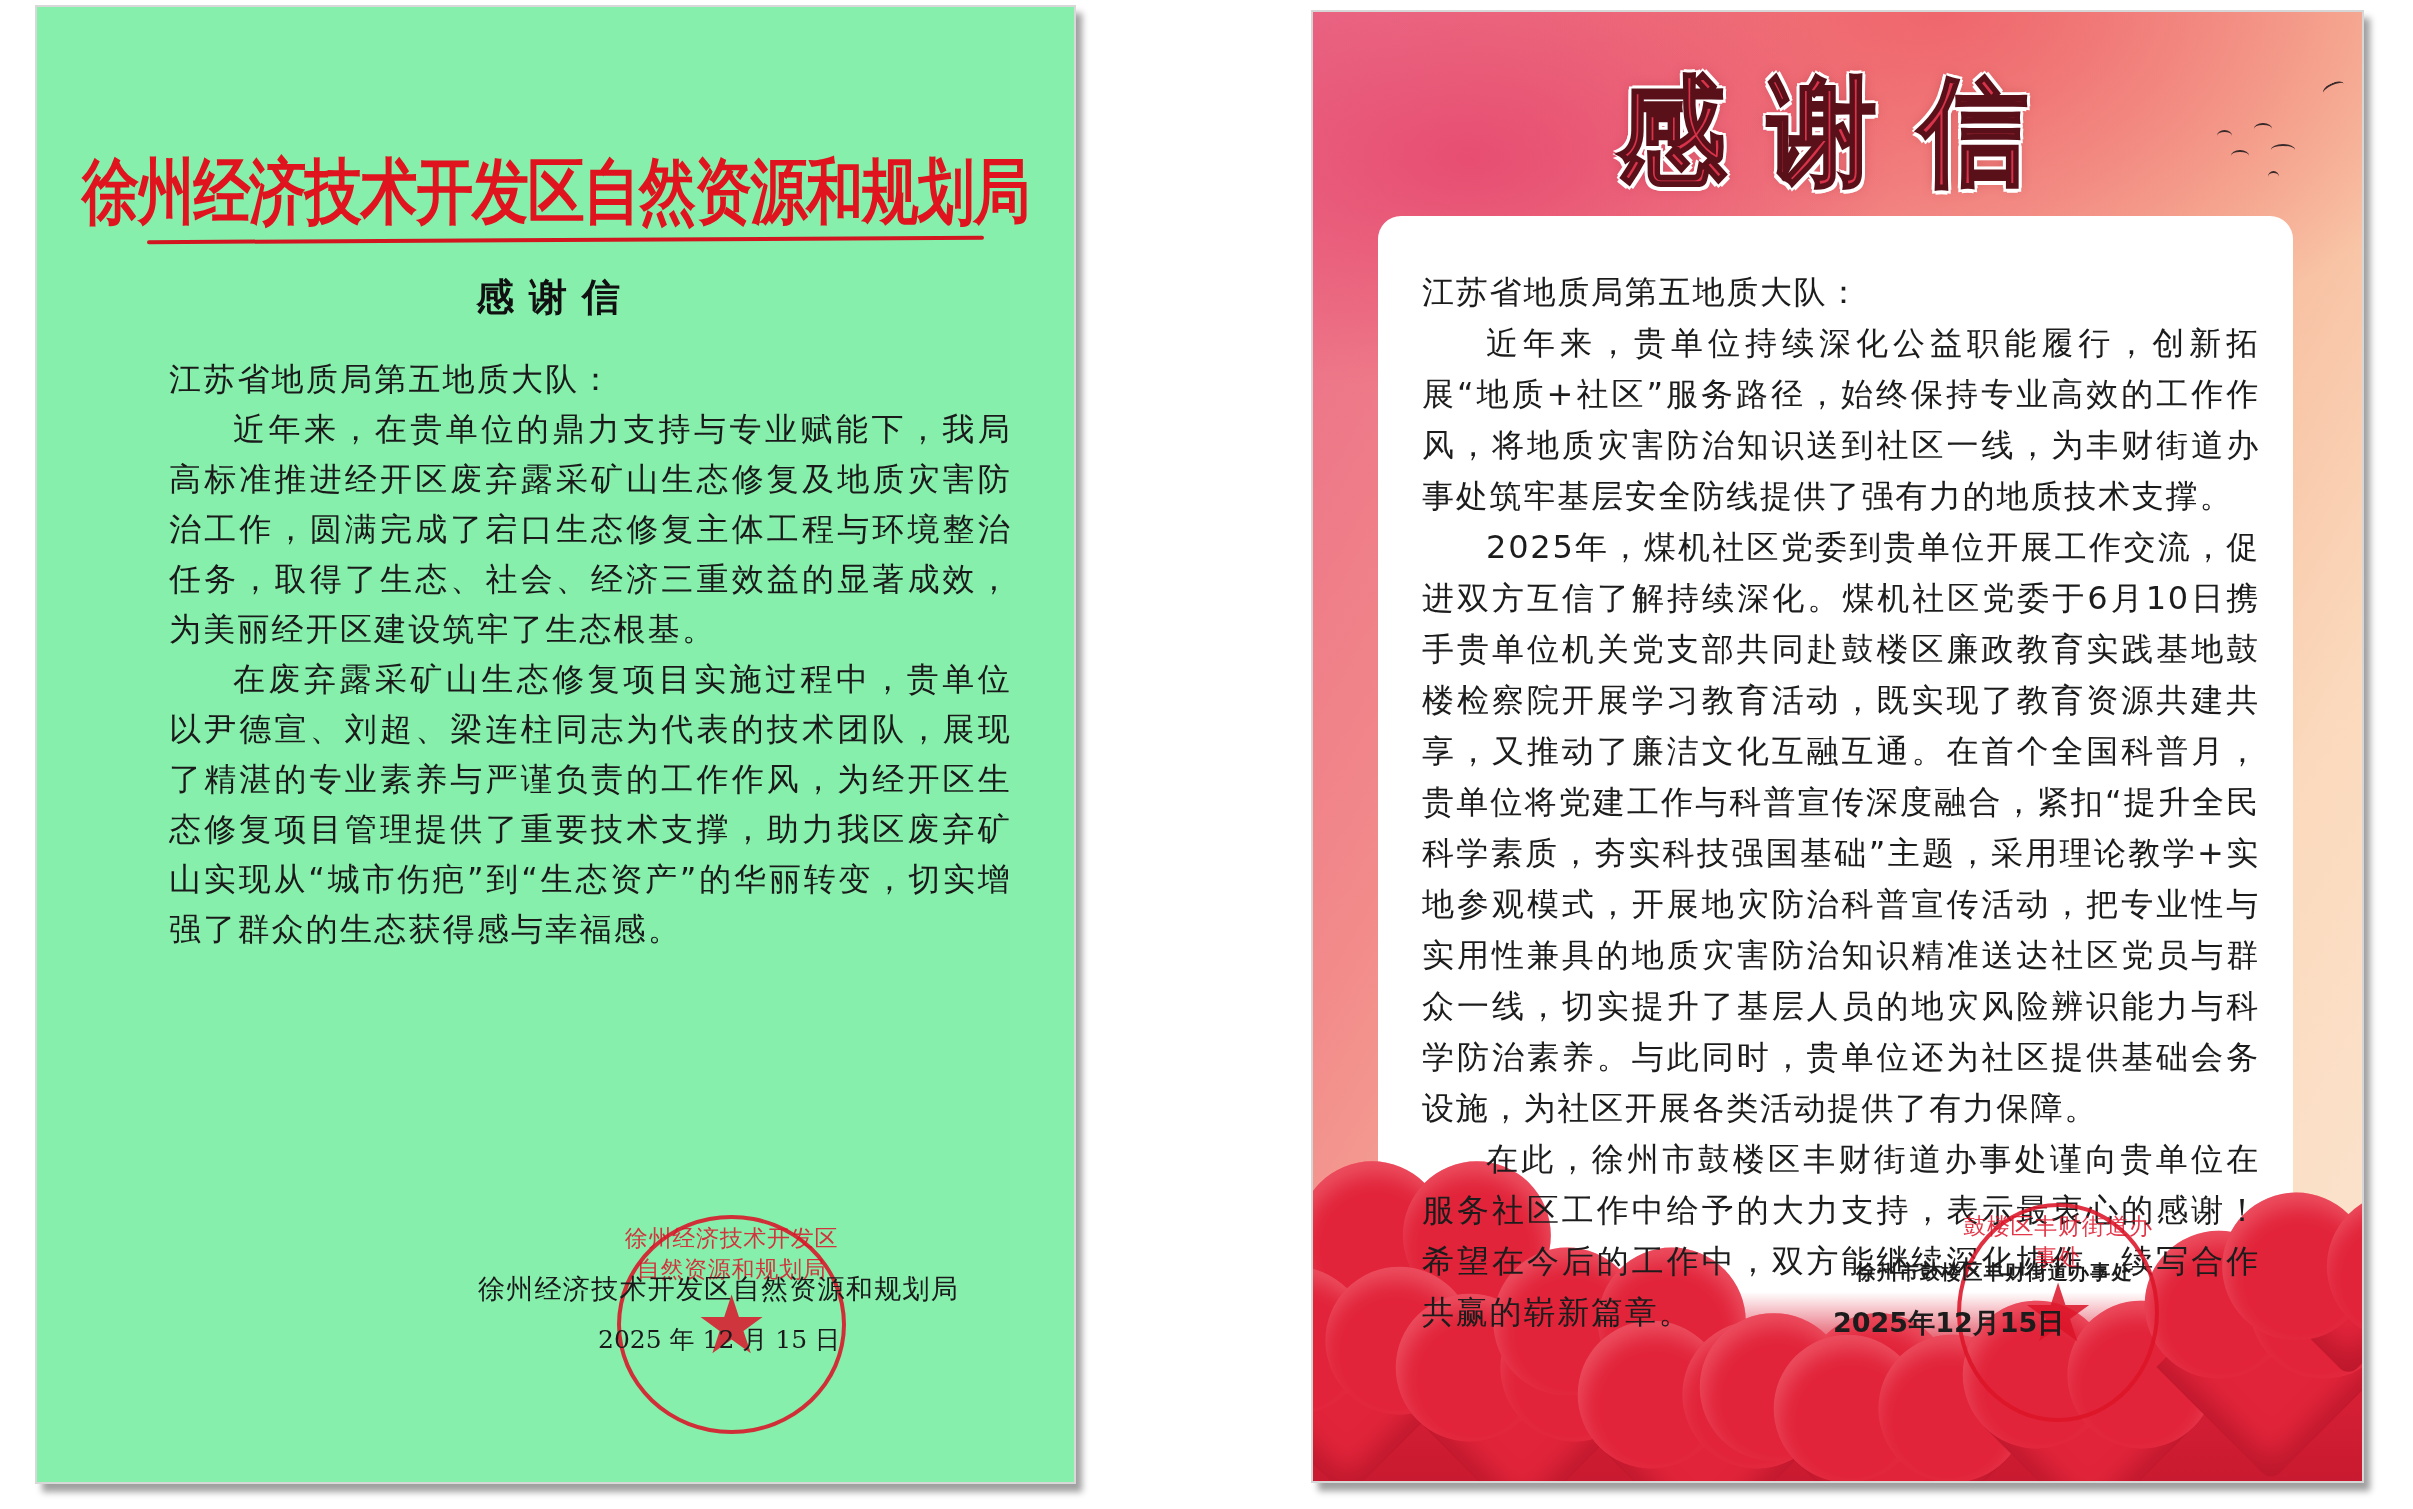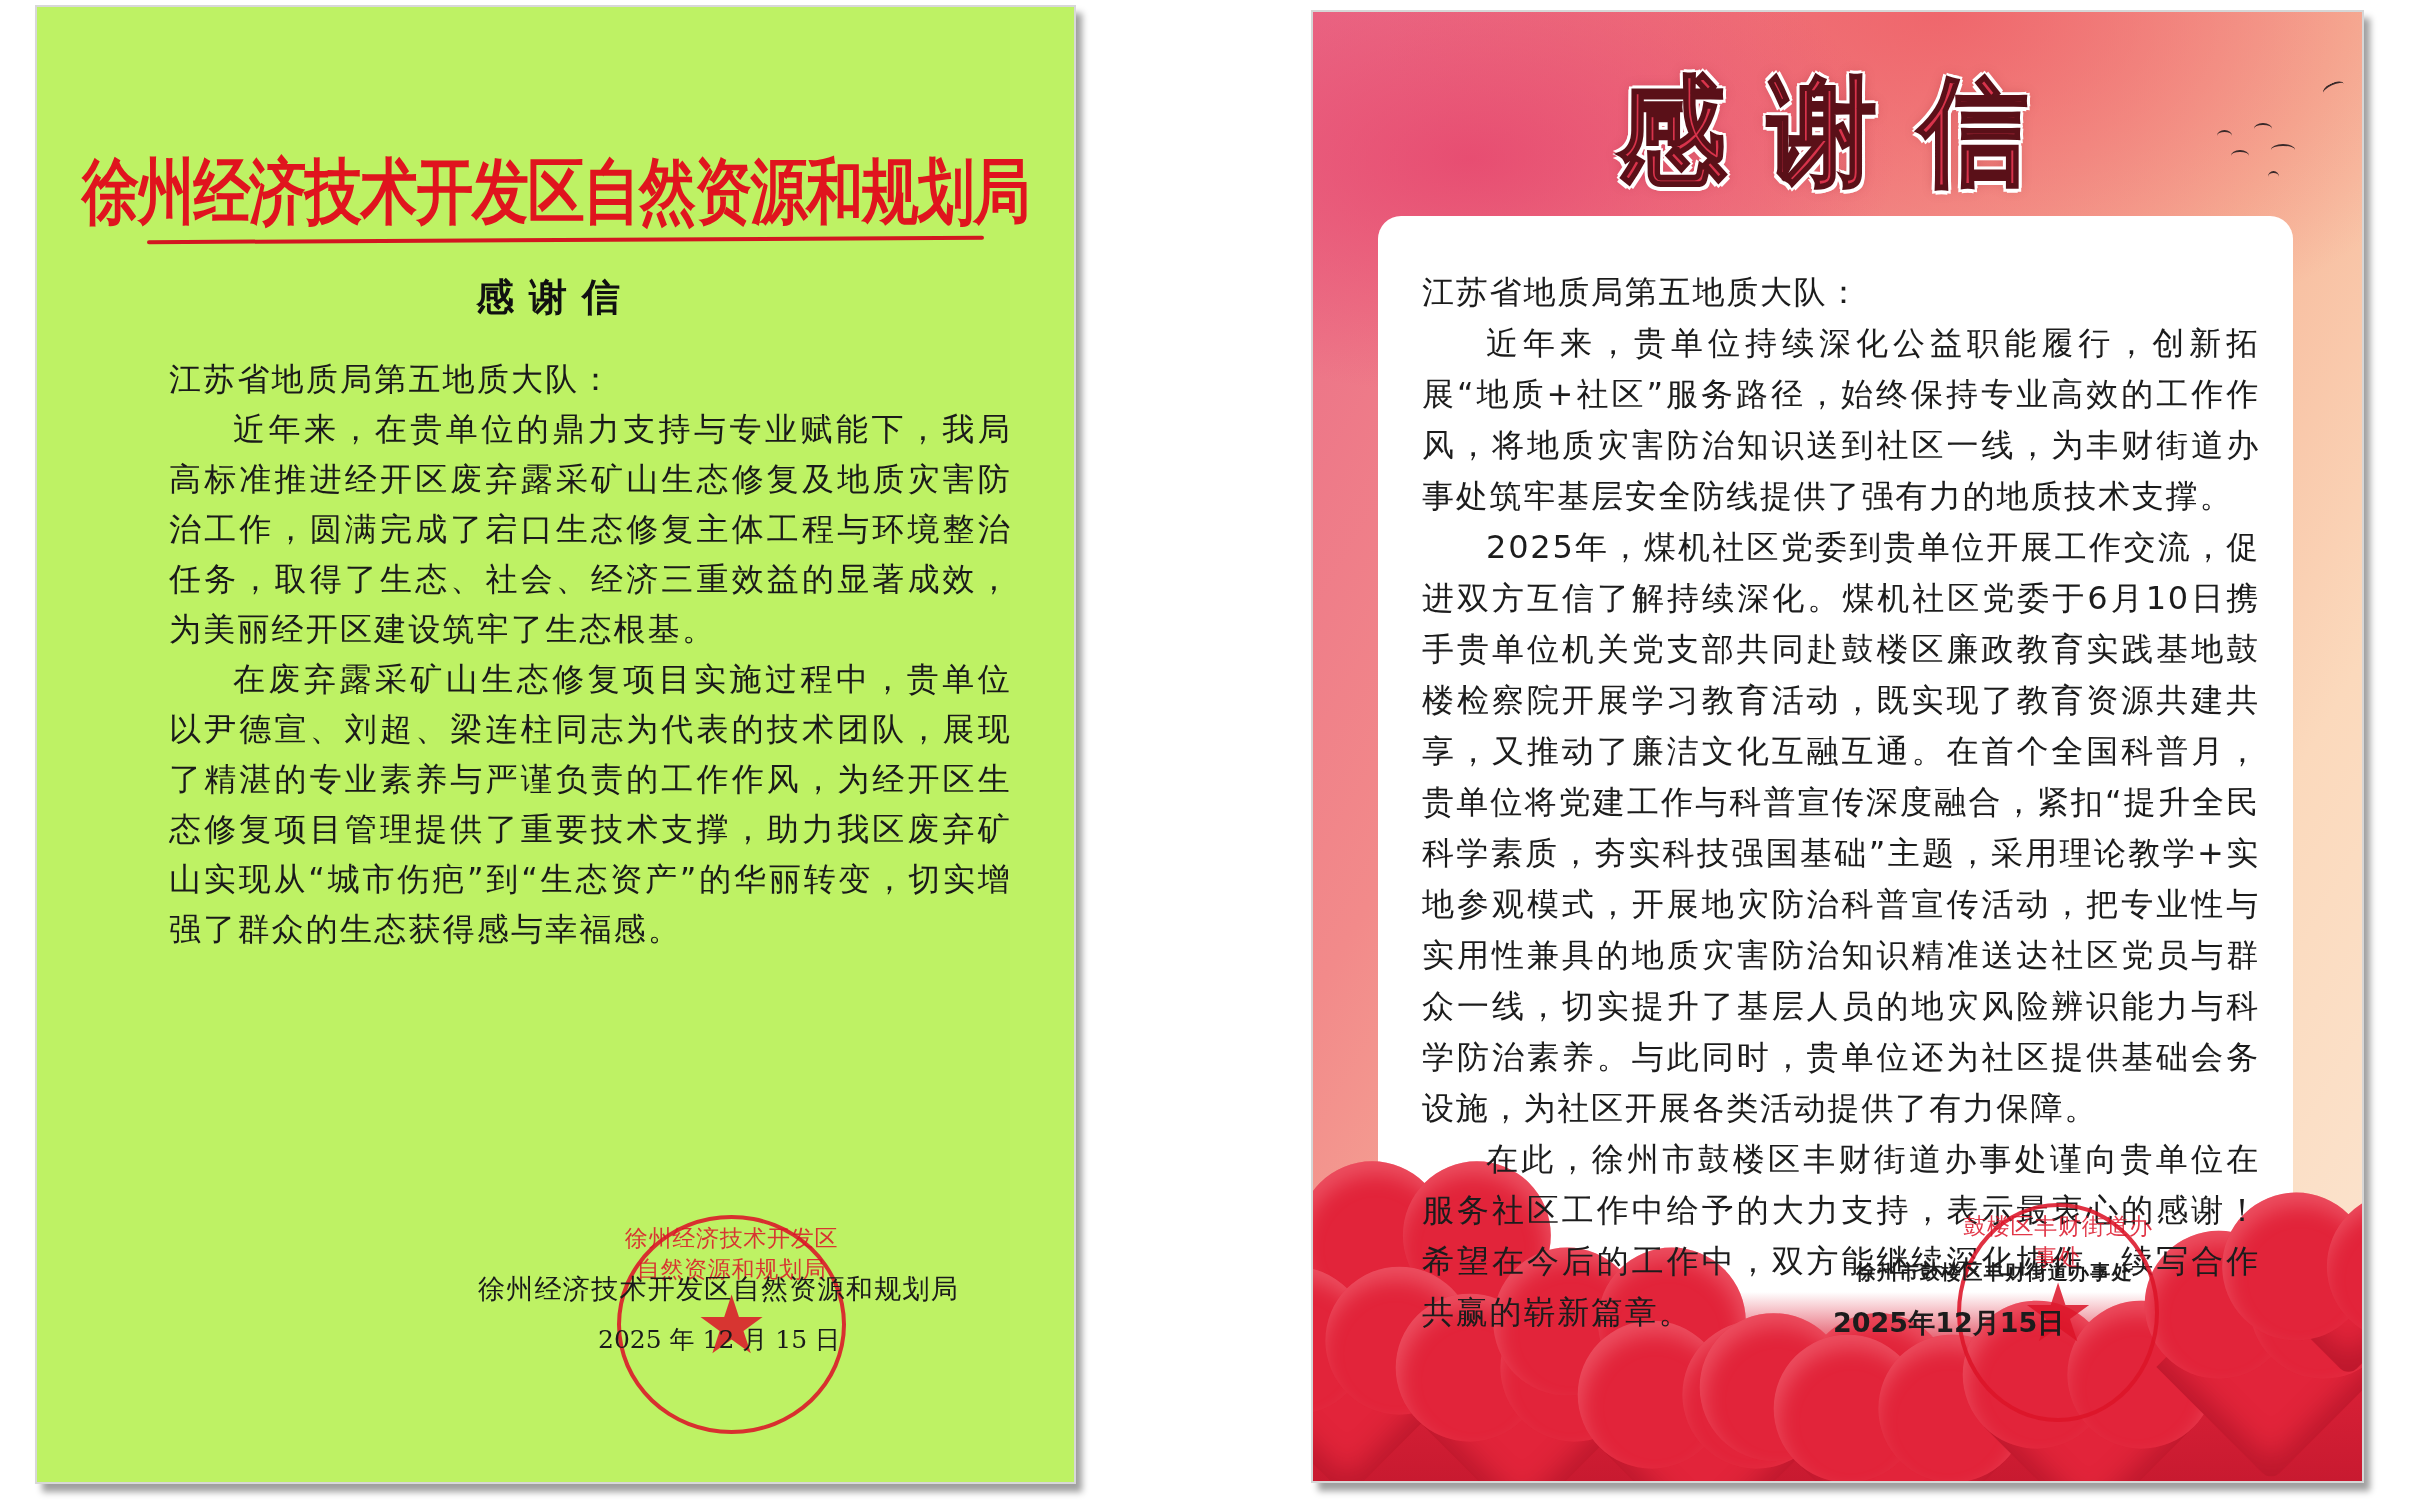--- a/index.html
+++ b/index.html
@@ -9,21 +9,21 @@
     overflow: hidden;
     font-family: "DejaVu Serif", "Liberation Serif", serif;
   }
   .page {
     position: absolute;
     box-sizing: border-box;
   }
   
   #left-page {
     left: 35px; top: 5.4px; width: 1041px; height: 1479px;
-    background: #bef264;
+    background: #86efac;
     border: 2px solid #d8d8d8;
     box-shadow: 6.7px 8px 6.7px rgba(0,0,0,0.38);
   }
   #left-header {
     position: absolute; left: 0; right: 0; top: 138px;
     text-align: center;
     color: #e0141e;
     font-family: "DejaVu Sans", "Liberation Sans", sans-serif;
     font-size: 57px; font-weight: bold;
     letter-spacing: -1.3px;

